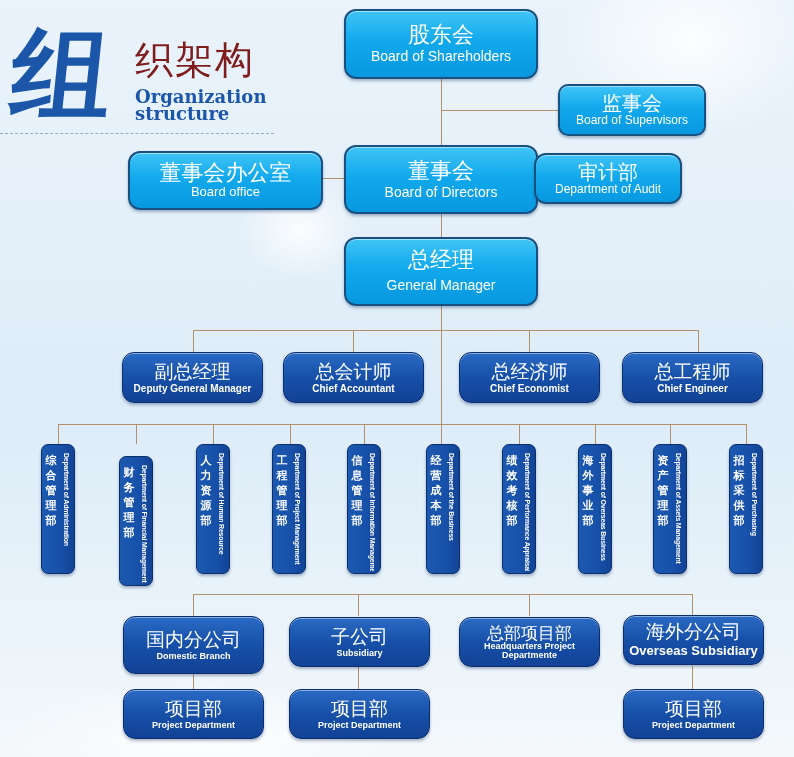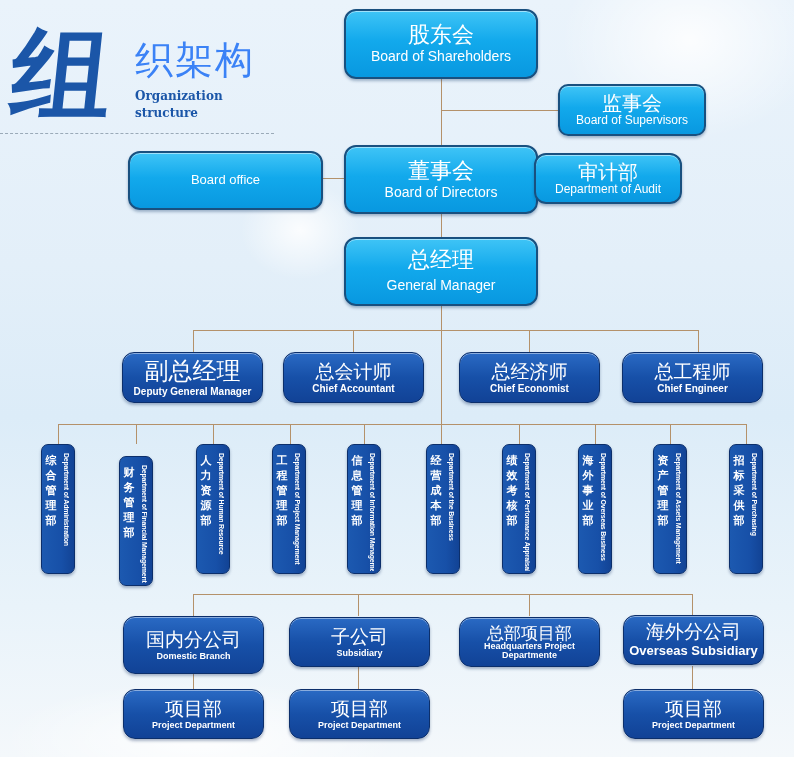--- a/index.html
+++ b/index.html
@@ -12,26 +12,26 @@
     position:absolute; border-radius:50%; pointer-events:none;
     background: radial-gradient(ellipse at center, rgba(255,255,255,0.85) 0%, rgba(255,255,255,0) 70%);
   }
   .title-big {
     position:absolute; left:12px; top:18px; width:120px; height:112px;
     font-family:"DejaVu Serif", serif; font-weight:bold; font-size:100px; line-height:112px;
     color:#1b56a8; transform: skewX(-6deg);
   }
   .title-small {
     position:absolute; left:135px; top:38px;
-    font-family:"DejaVu Serif", serif; font-size:38px; line-height:44px; color:#3b82f6;
+    font-family:"DejaVu Serif", serif; font-size:38px; line-height:44px; color:#7f1d1d;
     letter-spacing:2px;
   }
   .title-en {
     position:absolute; left:135px; top:88px; font-family:"DejaVu Serif","Liberation Serif", serif;
-    font-weight:bold; font-size:12px; line-height:17px; color:#1b56a8;
+    font-weight:bold; font-size:18px; line-height:17px; color:#1b56a8;
   }
   .title-dash {
     position:absolute; left:0; top:133px; width:274px; border-top:1px dashed #9aaab8;
   }
   .line { position:absolute; background:#b4916a; }
   .box {
     position:absolute; box-sizing:border-box; border-radius:12px;
     display:flex; flex-direction:column; align-items:center; justify-content:center;
     color:#fff; text-align:center; cursor:pointer;
   }
@@ -135,30 +135,31 @@
   <div class="zh" style="font-size:22px;">董事会</div>
   <div class="en" style="font-size:14px;margin-top:2px;">Board of Directors</div>
 </div>
 
 <div class="box light" style="left:534px;top:153px;width:148px;height:51px;border-radius:12px;">
   <div class="zh" style="font-size:20px;">审计部</div>
   <div class="en" style="font-size:12px;">Department of Audit</div>
 </div>
 
 <div class="box light" style="left:128px;top:151px;width:195px;height:59px;">
+  <div class="zh" style="font-size:22px;">董事会办公室</div>
   <div class="en" style="font-size:13px;">Board office</div>
 </div>
 
 <div class="box light" style="left:344px;top:237px;width:194px;height:69px;">
   <div class="zh" style="font-size:22px;font-family:Liberation Mono, monospace;">总经理</div>
   <div class="en" style="font-size:14px;margin-top:4px;">General Manager</div>
 </div>
 
 <div class="box dark" style="left:122px;top:352px;width:141px;height:51px;">
-  <div class="zh" style="font-size:24px;">副总经理</div>
+  <div class="zh" style="font-size:19px;">副总经理</div>
   <div class="en" style="font-size:10px;font-weight:bold;margin-top:1px;">Deputy General Manager</div>
 </div>
 <div class="box dark" style="left:283px;top:352px;width:141px;height:51px;">
   <div class="zh" style="font-size:19px;">总会计师</div>
   <div class="en" style="font-size:10px;font-weight:bold;margin-top:1px;">Chief Accountant</div>
 </div>
 <div class="box dark" style="left:459px;top:352px;width:141px;height:51px;">
   <div class="zh" style="font-size:19px;">总经济师</div>
   <div class="en" style="font-size:10px;font-weight:bold;margin-top:1px;">Chief Economist</div>
 </div>

